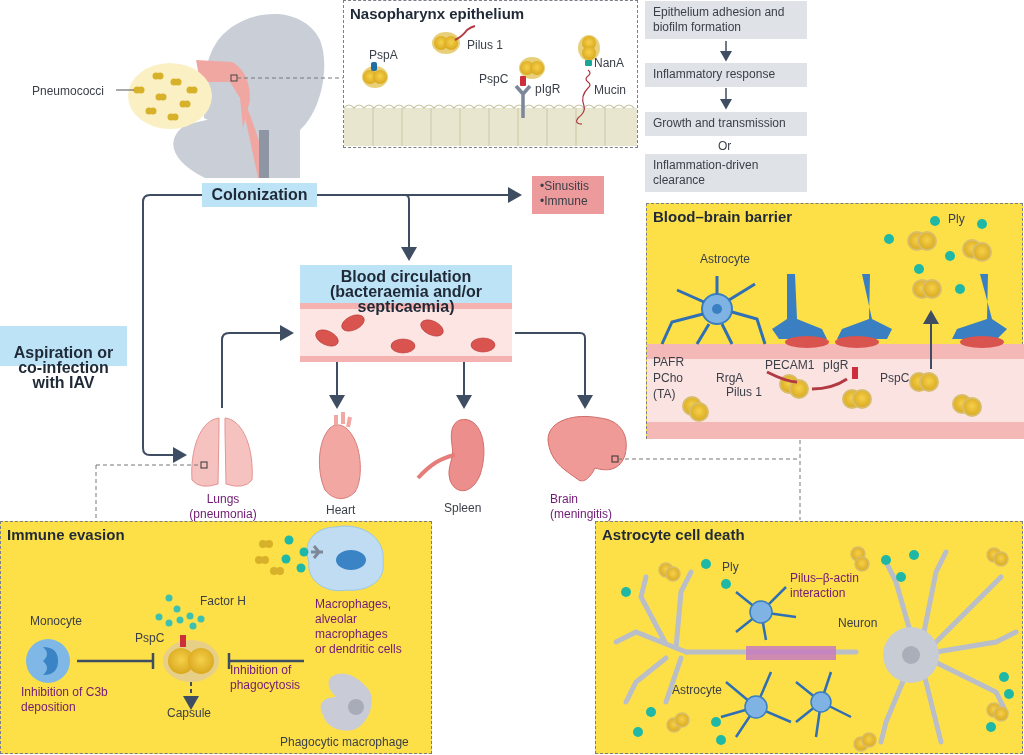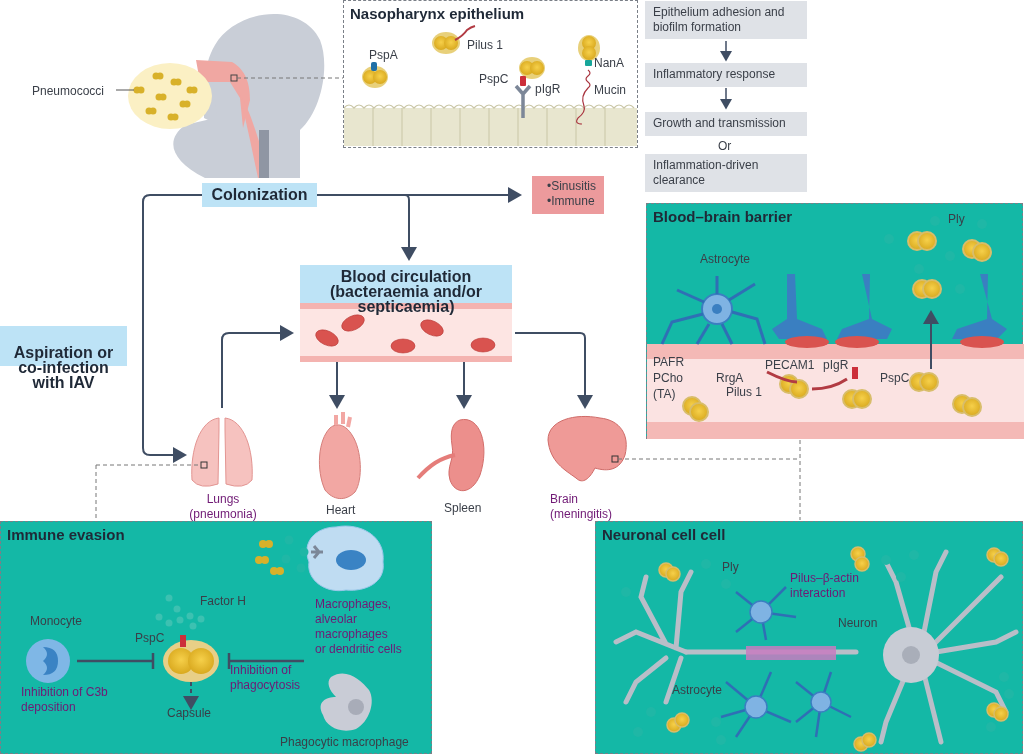--- a/index.html
+++ b/index.html
@@ -1,23 +1,23 @@
 <!DOCTYPE html>
 <html><head>
 <meta charset="utf-8">
 <style>
   html,body{margin:0;padding:0;background:#ffffff;}
   body{width:1024px;height:755px;position:relative;overflow:hidden;font-family:"Liberation Sans",sans-serif;color:#3a3f48;}
   .lbl{position:absolute;font-size:12px;color:#3a3f48;line-height:14px;white-space:nowrap;}
   .lbl-wrap{position:absolute;font-size:12px;color:#701a75;line-height:15px;}
-  .panel{position:absolute;border:1.3px dashed #7a7f87;background:#14b8a6;box-sizing:border-box;}
+  .panel{position:absolute;border:1.3px dashed #7a7f87;background:#fde047;box-sizing:border-box;}
   .panel-title{position:absolute;left:6px;top:4px;font-size:15px;font-weight:bold;color:#1f2937;}
   .bluebox{position:absolute;background:#bde3f6;font-weight:bold;color:#1f2937;font-size:16px;text-align:center;box-sizing:border-box;line-height:15px;}
   .greybox{position:absolute;background:#dfe2e7;color:#3a3f48;font-size:12px;box-sizing:border-box;padding:4px 8px;line-height:15px;}
-  .redbox{position:absolute;background:#ec9a9c;color:#3a3f48;font-size:12px;box-sizing:border-box;padding:3px 15px;line-height:15px;}
+  .redbox{position:absolute;background:#ec9a9c;color:#3a3f48;font-size:12px;box-sizing:border-box;padding:3px 8px;line-height:15px;}
   svg{position:absolute;left:0;top:0;overflow:visible;}
 </style>
 </head>
 <body>
 
 <svg width="1024" height="755">
   <defs>
     <marker id="arr" markerWidth="8" markerHeight="8" refX="6" refY="4" orient="auto">
       <path d="M0,0 L7,4 L0,8 z" fill="#3f4d63"></path>
     </marker>
@@ -331,21 +331,21 @@
 </div>
 <div class="lbl-wrap" style="left:315px;top:597px;">
   <div>Macrophages,</div>
   <div>alveolar</div>
   <div>macrophages</div>
   <div>or dendritic cells</div>
 </div>
 <span class="lbl" style="left:280px;top:735px;">Phagocytic macrophage</span>
 
 <div class="panel" style="left:595px;top:521px;width:428px;height:233px;">
-  <span class="panel-title">Neuronal cell cell</span>
+  <span class="panel-title">Astrocyte cell death</span>
   <svg width="428" height="233">
     <g stroke="#b9bec8" stroke-width="5" fill="none" stroke-linecap="round">
       <path d="M90,130 L260,130"></path>
       <path d="M90,130 L40,110 L20,120 M70,122 L45,75 L50,55 M80,126 L85,70 L95,50 M70,136 L40,160 L30,180 M85,136 L70,180"></path>
       <path d="M320,130 L300,60 L290,40 M325,125 L340,50 L350,30 M335,125 L390,70 L405,55 M340,130 L400,120 L420,110 M335,138 L400,170 L410,190 M325,140 L340,200 L345,220 M315,140 L290,200 L285,220"></path>
     </g>
     <circle cx="315" cy="133" r="28" fill="#c8ccd5"></circle>
     <circle cx="315" cy="133" r="9" fill="#a9aeb9"></circle>
     <path d="M150,124 L240,124 L240,138 L150,138 Z" fill="#c77bc0" opacity="0.85"></path>
     <g stroke="#2f6fb5" stroke-width="2.5" fill="none">

